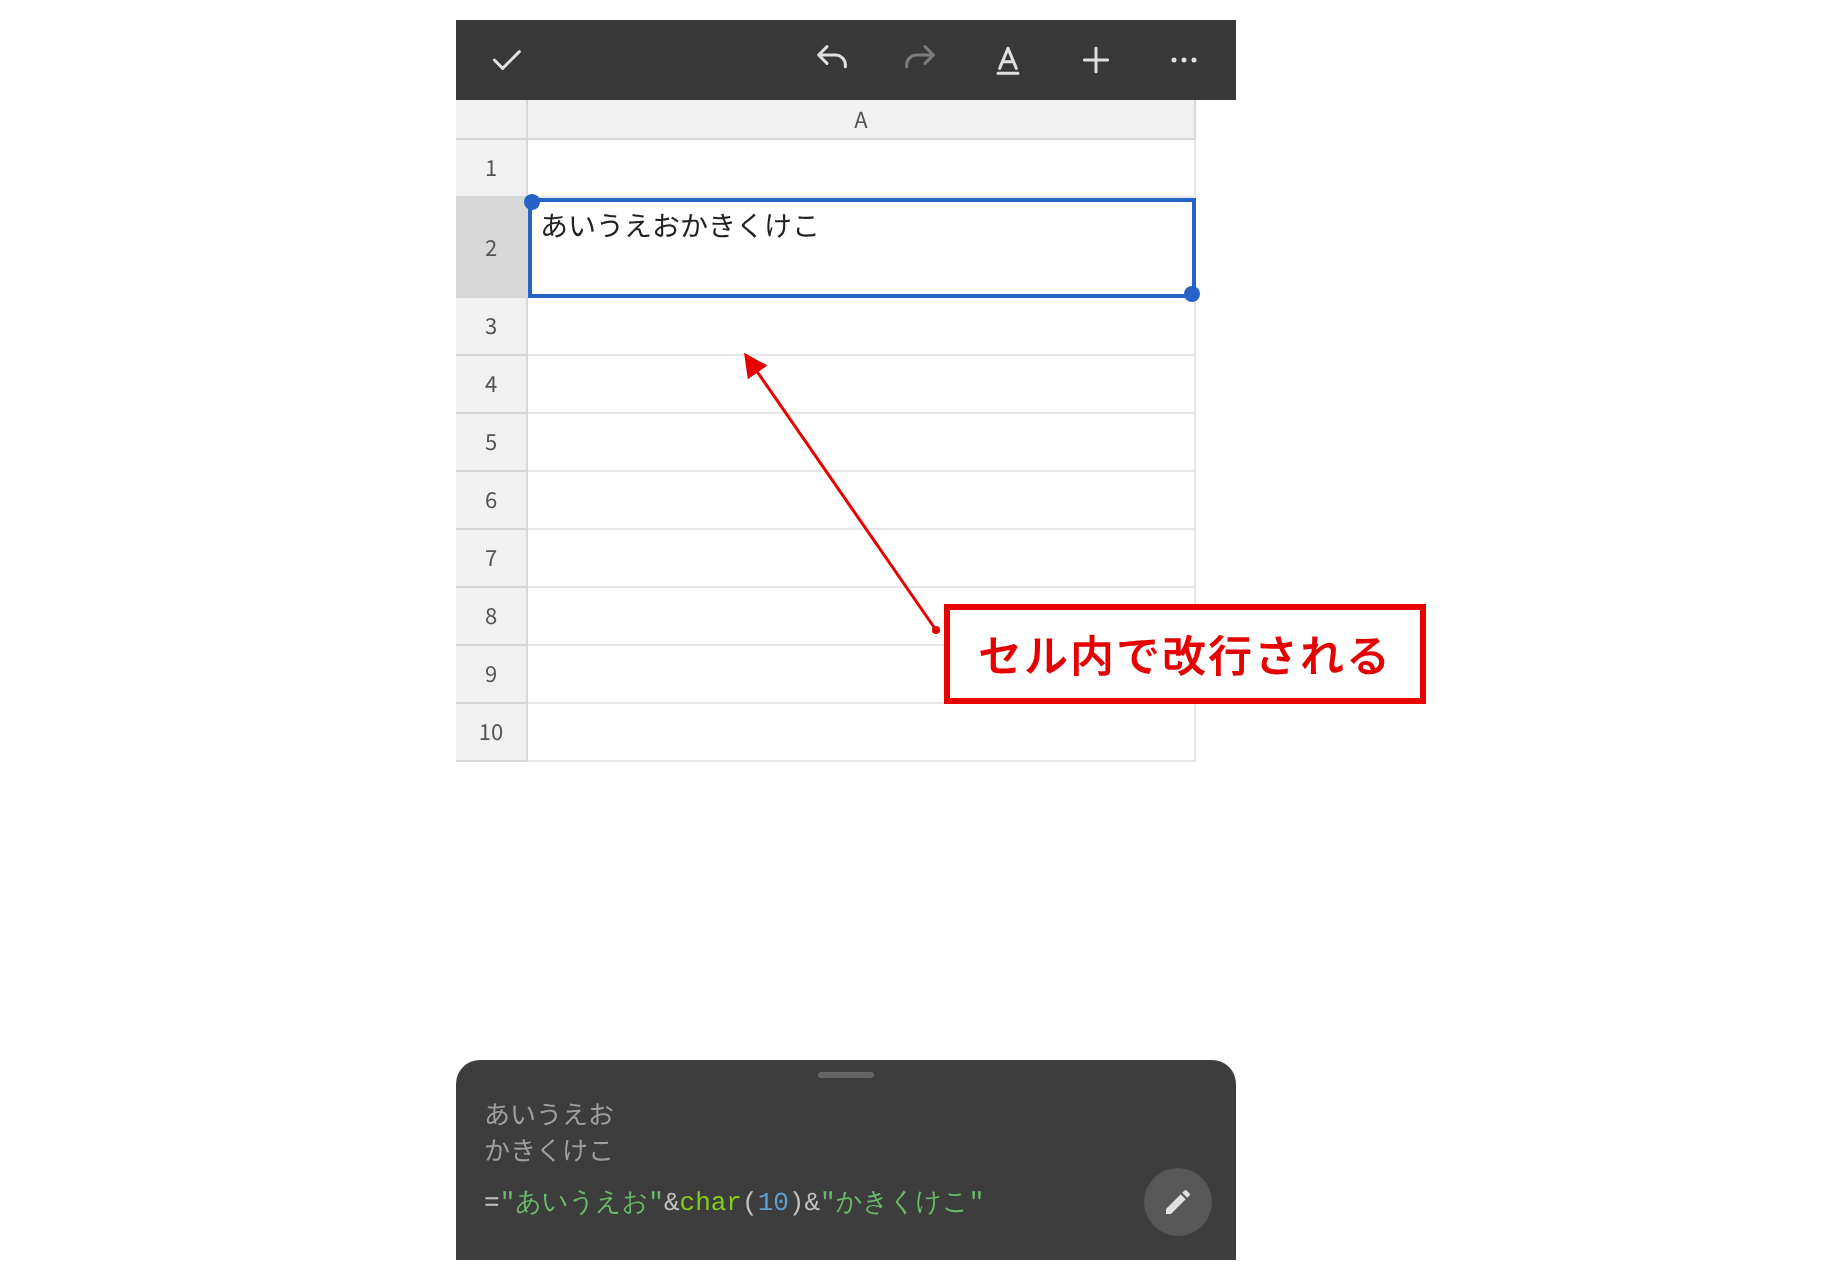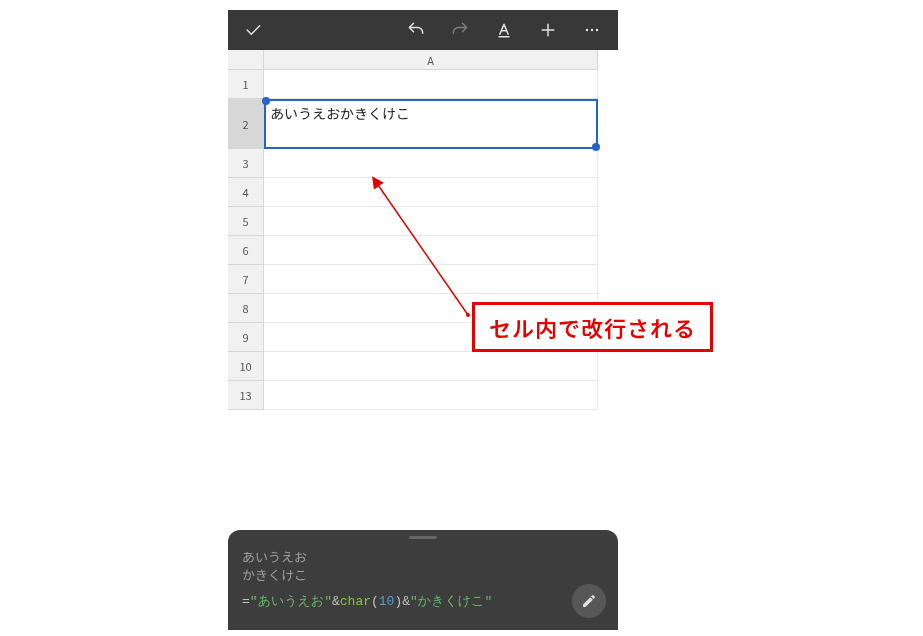--- a/index.html
+++ b/index.html
@@ -284,24 +284,20 @@
       <div class="grid-row">
           <div class="row-header">8</div>
           <div class="cell" style="margin-right:20px"></div>
         </div>
       <div class="grid-row">
           <div class="row-header">9</div>
           <div class="cell" style="margin-right:20px"></div>
         </div>
       <div class="grid-row">
           <div class="row-header">10</div>
-          <div class="cell" style="margin-right:20px"></div>
-        </div>
-      <div class="grid-row">
-          <div class="row-header">13</div>
           <div class="cell" style="margin-right:20px"></div>
         </div>
     </div>
 
     <div class="selection-outline">
       <div class="selection-handle handle-tl"></div>
       <div class="selection-handle handle-br"></div>
     </div>
   </div>
 

